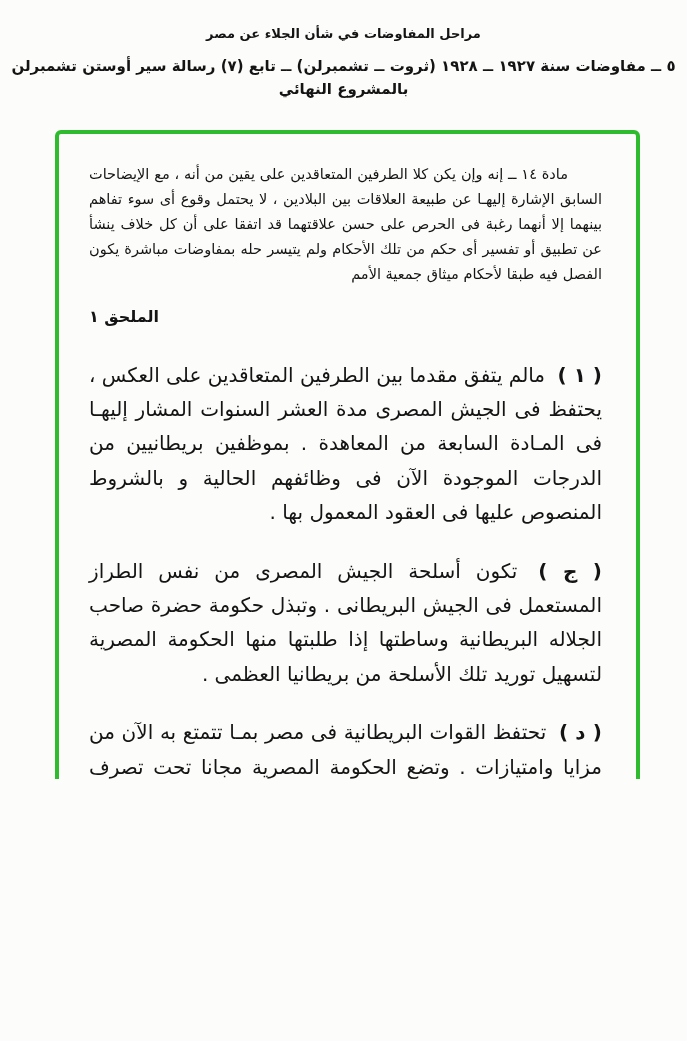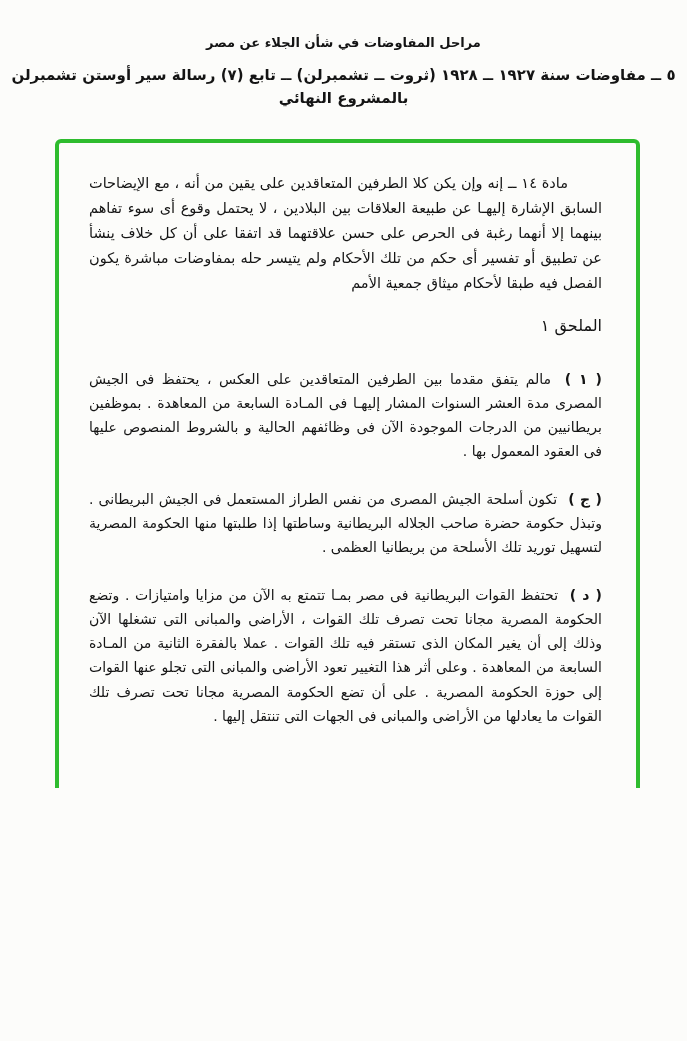--- a/index.html
+++ b/index.html
@@ -9,21 +9,20 @@
     font-family: "DejaVu Sans", sans-serif;
     color: #141414;
   }
   .page {
     position: relative;
     width: 687px;
     height: 779px;
     background: #fcfcfa;
     overflow: hidden;
     direction: rtl;
-    margin-top: 9px;
   }
   .header {
     padding-top: 26px;
     text-align: center;
   }
   .title-line1 {
     font-size: 13px;
     font-weight: bold;
     letter-spacing: 0.5px;
     margin-bottom: 14px;
@@ -71,27 +70,27 @@
     text-indent: 14px;
     margin-bottom: 24px;
   }
   .issued-line {
     font-size: 11px;
     color: #2e2e2e;
     margin-bottom: 30px;
     letter-spacing: 0.3px;
   }
   .annex-title {
-    text-align: right;
+    text-align: left;
     font-size: 16px;
-    font-weight: normal;
+    font-weight: bold;
     margin-bottom: 32px;
   }
   .annex-item {
-    font-size: 14px;
+    font-size: 20px;
     line-height: 1.72;
     text-align: justify;
     text-align-last: right;
     margin-bottom: 24px;
   }
   .item-label {
     font-weight: bold;
     padding-left: 6px;
   }
 </style>

